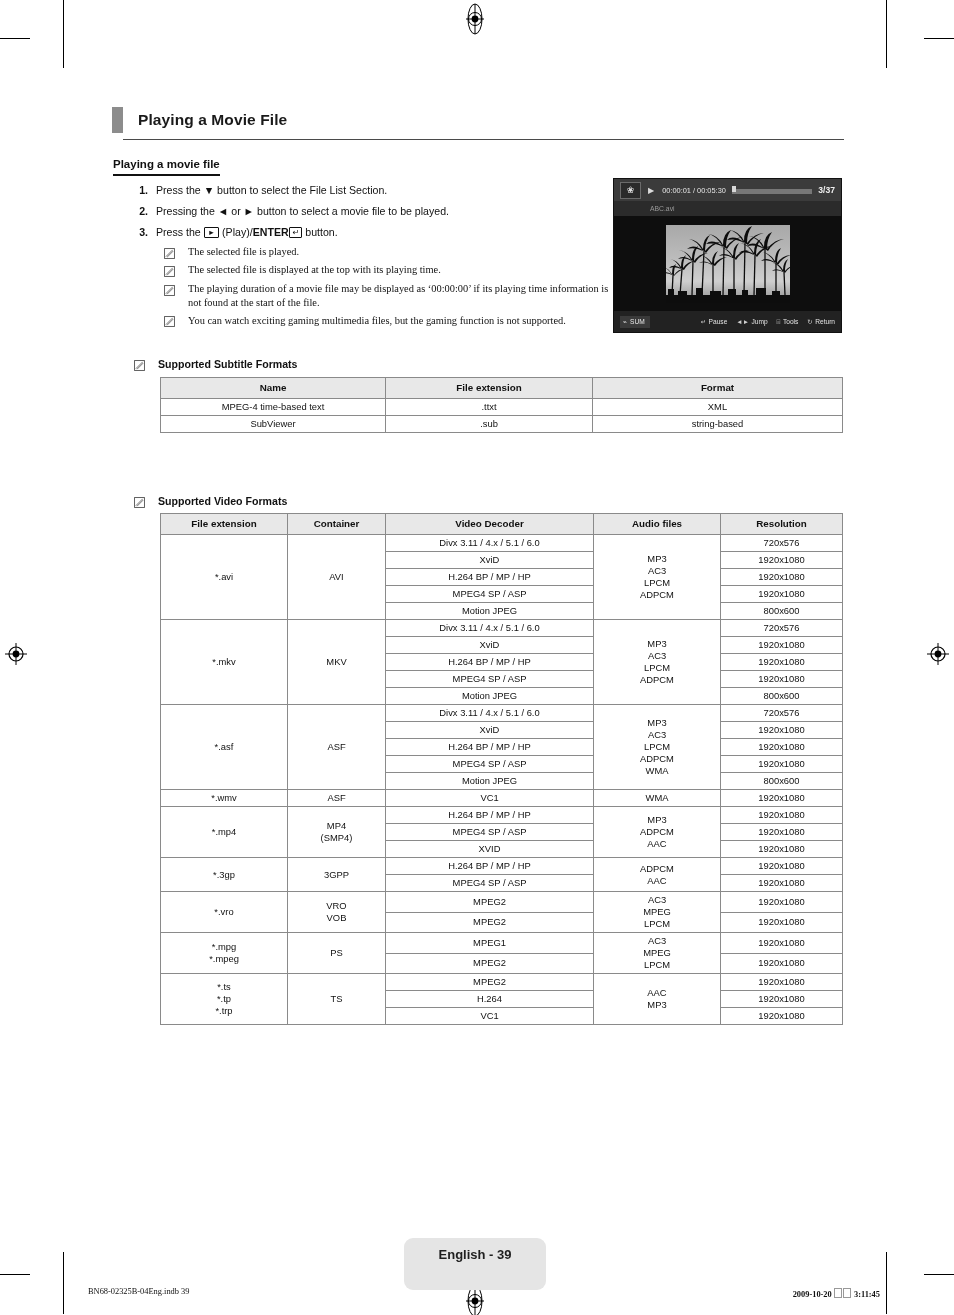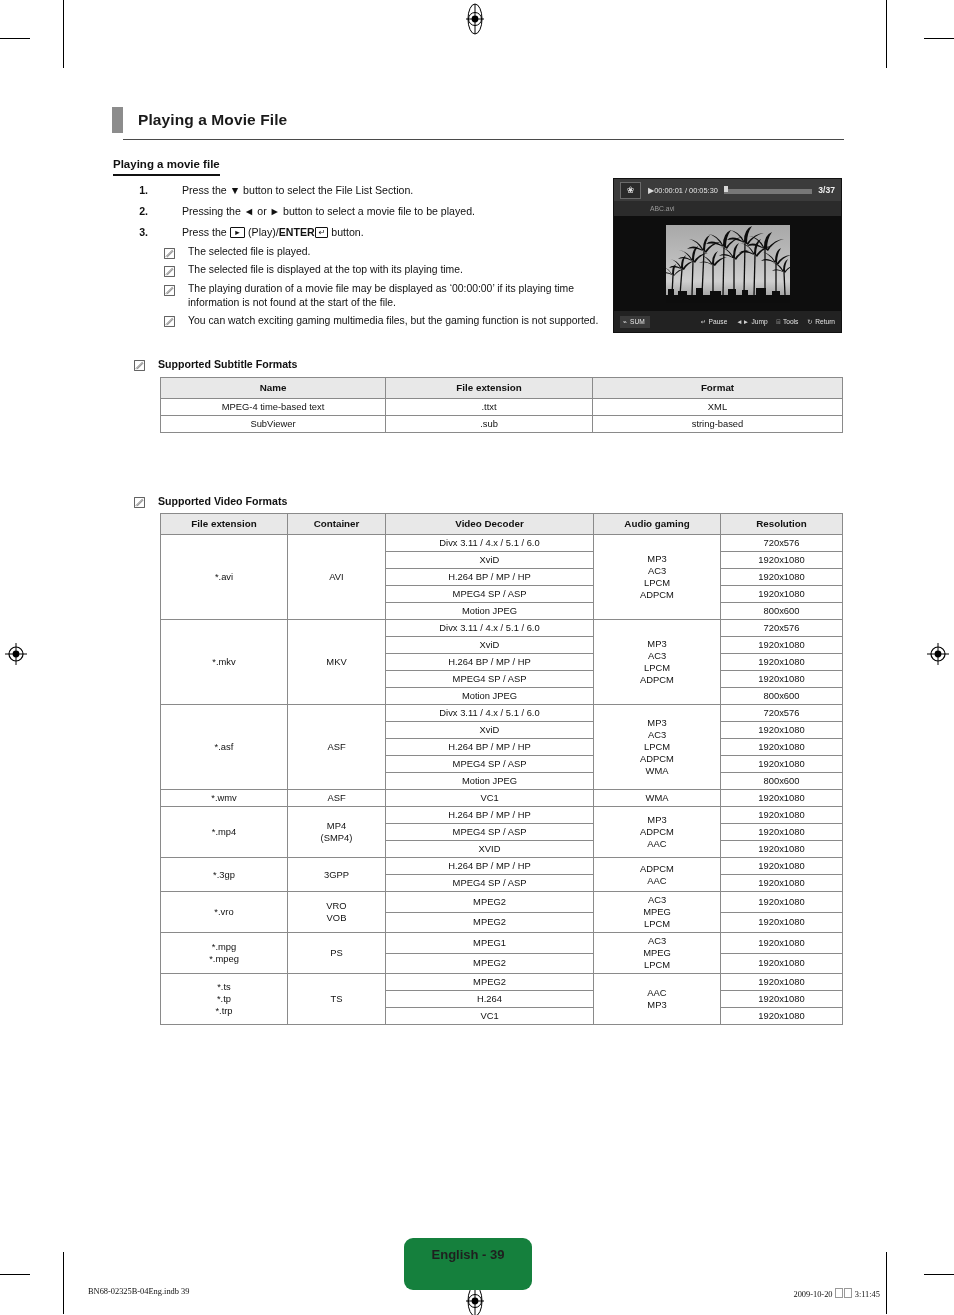--- a/index.html
+++ b/index.html
@@ -104,38 +104,38 @@
     color: #111;
   }
   .step-num {
     width: 22px;
     flex: 0 0 auto;
     font-weight: bold;
     text-align: right;
     padding-right: 8px;
     box-sizing: border-box;
   }
-  .step-text { flex: 1 1 auto; margin-left: 26px; }
+  .step-text { flex: 1 1 auto; }
 
   
   .notes {
     position: absolute;
     left: 164px;
     top: 245px;
     width: 445px;
   }
   .note {
     display: flex;
     font-size: 10.4px;
     line-height: 14.4px;
     margin-bottom: 3px;
     color: #111;
   }
   .note-ic { width: 24px; flex: 0 0 auto; padding-top: 1px; }
-  .note-tx { flex: 1 1 auto; }
+  .note-tx { flex: 1 1 auto; font-family: Liberation Serif, serif; }
 
   .pencil-icon { display: inline-block; vertical-align: middle; }
 
   
   .note-head {
     position: absolute;
     display: flex;
     align-items: center;
     font-size: 10.6px;
     font-weight: bold;
@@ -227,20 +227,21 @@
     font-size: 9px;
     flex: 0 0 auto;
   }
   .tv-play-ic {
     margin-left: 7px;
     color: #dcdcdc;
     font-size: 8px;
     flex: 0 0 auto;
   }
   .tv-time {
+    margin-left: 8px;
     color: #e6e6e6;
     font-size: 7.4px;
     white-space: nowrap;
     flex: 0 0 auto;
   }
   .tv-progress {
     margin-left: 6px;
     flex: 1 1 auto;
     height: 5px;
     background: #777;
@@ -315,23 +316,23 @@
     font-size: 6.6px;
   }
   .tv-act { display: flex; align-items: center; gap: 2.5px; white-space: nowrap; }
   .tv-act .gl { color: #cfcfcf; font-size: 6.4px; }
 
   
   .page-badge {
     position: absolute;
     left: 404px;
     top: 1238px;
-    width: 128px;
+    width: 142px;
     height: 52px;
-    background: #15803d;
+    background: #e5e5e5;
     border-radius: 9px;
     display: flex;
     align-items: flex-start;
     justify-content: center;
     padding-top: 9px;
     box-sizing: border-box;
     font-size: 13px;
     font-weight: bold;
     color: #1f1f1f;
   }
@@ -344,20 +345,21 @@
     color: #111;
   }
   .foot-right {
     position: absolute;
     right: 74px;
     top: 1287px;
     font-family: "Liberation Serif", serif;
     font-size: 8.4px;
     color: #111;
     white-space: nowrap;
+    font-weight: bold;
   }
   .tofu {
     display: inline-block;
     width: 6px; height: 8px;
     border: 1px solid #999;
     margin: 0 0.5px;
     position: relative;
     top: 1px;
   }
 </style>
@@ -533,21 +535,21 @@
         <col style="width:98px">
         <col style="width:208px">
         <col style="width:127px">
         <col style="width:122px">
       </colgroup>
     <thead>
         <tr>
           <th>File extension</th>
           <th>Container</th>
           <th>Video Decoder</th>
-          <th>Audio gaming</th>
+          <th>Audio files</th>
           <th>Resolution</th>
         </tr>
       </thead>
     <tbody>
         <tr>
           <td class="multi" rowspan="5">*.avi</td>
           <td class="multi" rowspan="5">AVI</td>
           <td>Divx 3.11 / 4.x / 5.1 / 6.0</td>
           <td class="multi" rowspan="5">MP3
 AC3

